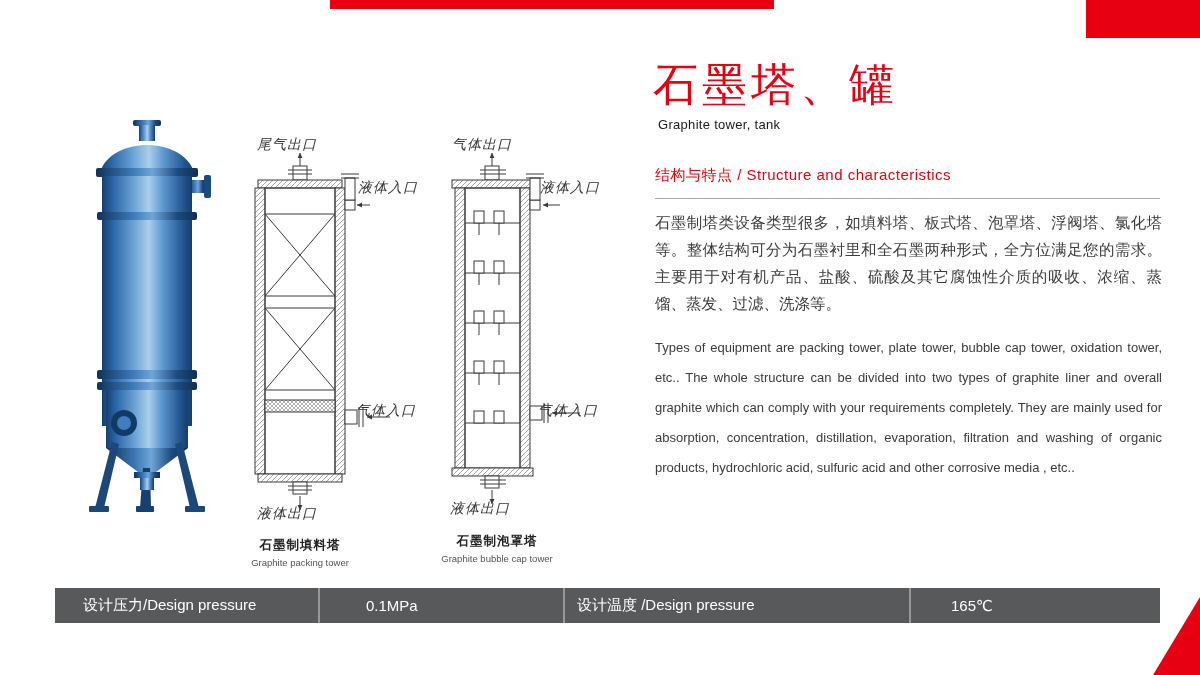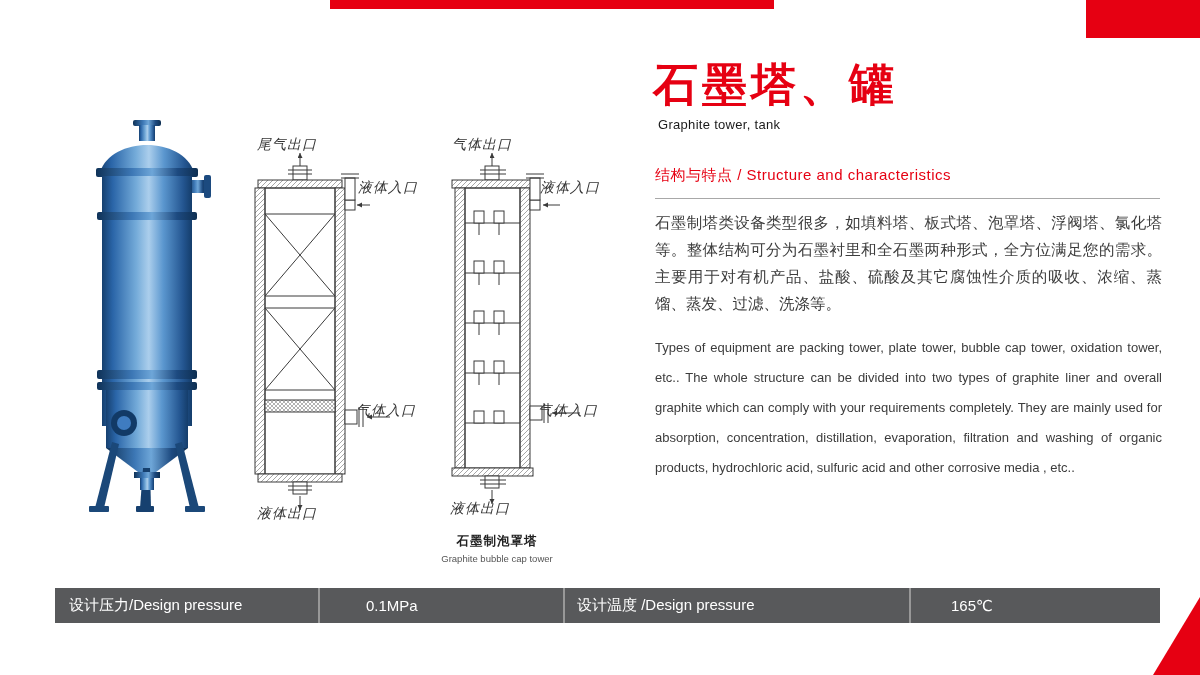--- a/index.html
+++ b/index.html
@@ -9,42 +9,42 @@
           font-family:"Liberation Sans","DejaVu Sans",sans-serif; }
   .abs { position:absolute; }
 
   
   .top-bar   { left:330px; top:0; width:444px; height:9px; background:var(--red); }
   .corner-tr { right:0; top:0; width:114px; height:38px; background:var(--red); }
   .corner-br { right:0; bottom:0; width:47px; height:78px; background:var(--red);
                clip-path:polygon(100% 0, 100% 100%, 0 100%); }
 
   
-  .title-cn { left:653px; top:55px; font-size:45px; font-weight:700; color:var(--red); letter-spacing:4px; }
+  .title-cn { left:653px; top:55px; font-size:45px; font-weight:400; color:var(--red); letter-spacing:4px; }
   .title-en { left:658px; top:117px; font-size:13px; color:#1a1a1a; letter-spacing:.3px; }
   .sec-head { font-size:15px; font-weight:400; color:var(--red); letter-spacing:.5px; }
   .head-structure { left:655px; top:166px; }
   .head-technical { left:655px; top:547px; }
   .rule { left:655px; top:198px; width:505px; height:1px; background:#a8a8a8; }
   .para-cn { left:655px; top:209px; width:507px; font-size:15.5px; line-height:27px;
              color:var(--ink); text-align:justify; }
   .para-en { left:655px; top:333px; width:507px; font-size:13px; line-height:30px;
              color:var(--ink); text-align:justify; }
 
   
   .dlabel { position:absolute; font-size:14px; color:#333; letter-spacing:1px; white-space:nowrap;font-style:italic; }
   .cap { position:absolute; text-align:center; }
   .cap .cn { font-size:12.5px; font-weight:700; color:#222; letter-spacing:1px; }
   .cap .en { font-size:9.5px; color:#555; margin-top:3px; }
 
   
   .spec-bar { left:55px; top:588px; width:1105px; height:35px; background:#58595b;
               display:flex; color:#fff; font-size:15px; }
   .spec-cell { display:flex; align-items:center; }
-  .sc1 { width:263px; padding-left:14px; }
+  .sc1 { width:263px; padding-left:28px; }
   .sc2 { width:243px; padding-left:46px; }
   .sc3 { width:344px; padding-left:12px; }
   .sc4 { flex:1; padding-left:40px; }
   .vdiv { width:2px; background:#989898; }
 </style>
 </head>
 <body>
 
 <div class="page">
 
@@ -208,20 +208,24 @@
   <div class="dlabel" style="left:257px;top:136px">尾气出口</div>
   <div class="dlabel" style="left:358px;top:179px">液体入口</div>
   <div class="dlabel" style="left:356px;top:402px">气体入口</div>
   <div class="dlabel" style="left:257px;top:505px">液体出口</div>
 
   <div class="dlabel" style="left:452px;top:136px">气体出口</div>
   <div class="dlabel" style="left:540px;top:179px">液体入口</div>
   <div class="dlabel" style="left:538px;top:402px">气体入口</div>
   <div class="dlabel" style="left:450px;top:500px">液体出口</div>
 
+  <div class="cap" style="left:240px;top:537px;width:120px">
+    <div class="cn">石墨制填料塔</div>
+    <div class="en">Graphite packing tower</div>
+  </div>
   <div class="cap" style="left:432px;top:533px;width:130px">
     <div class="cn">石墨制泡罩塔</div>
     <div class="en">Graphite bubble cap tower</div>
   </div>
 
   <div class="abs title-cn">石墨塔、罐</div>
   <div class="abs title-en">Graphite tower, tank</div>
 
   <div class="abs sec-head head-structure">结构与特点 / Structure and characteristics</div>
   <div class="abs rule"></div>

